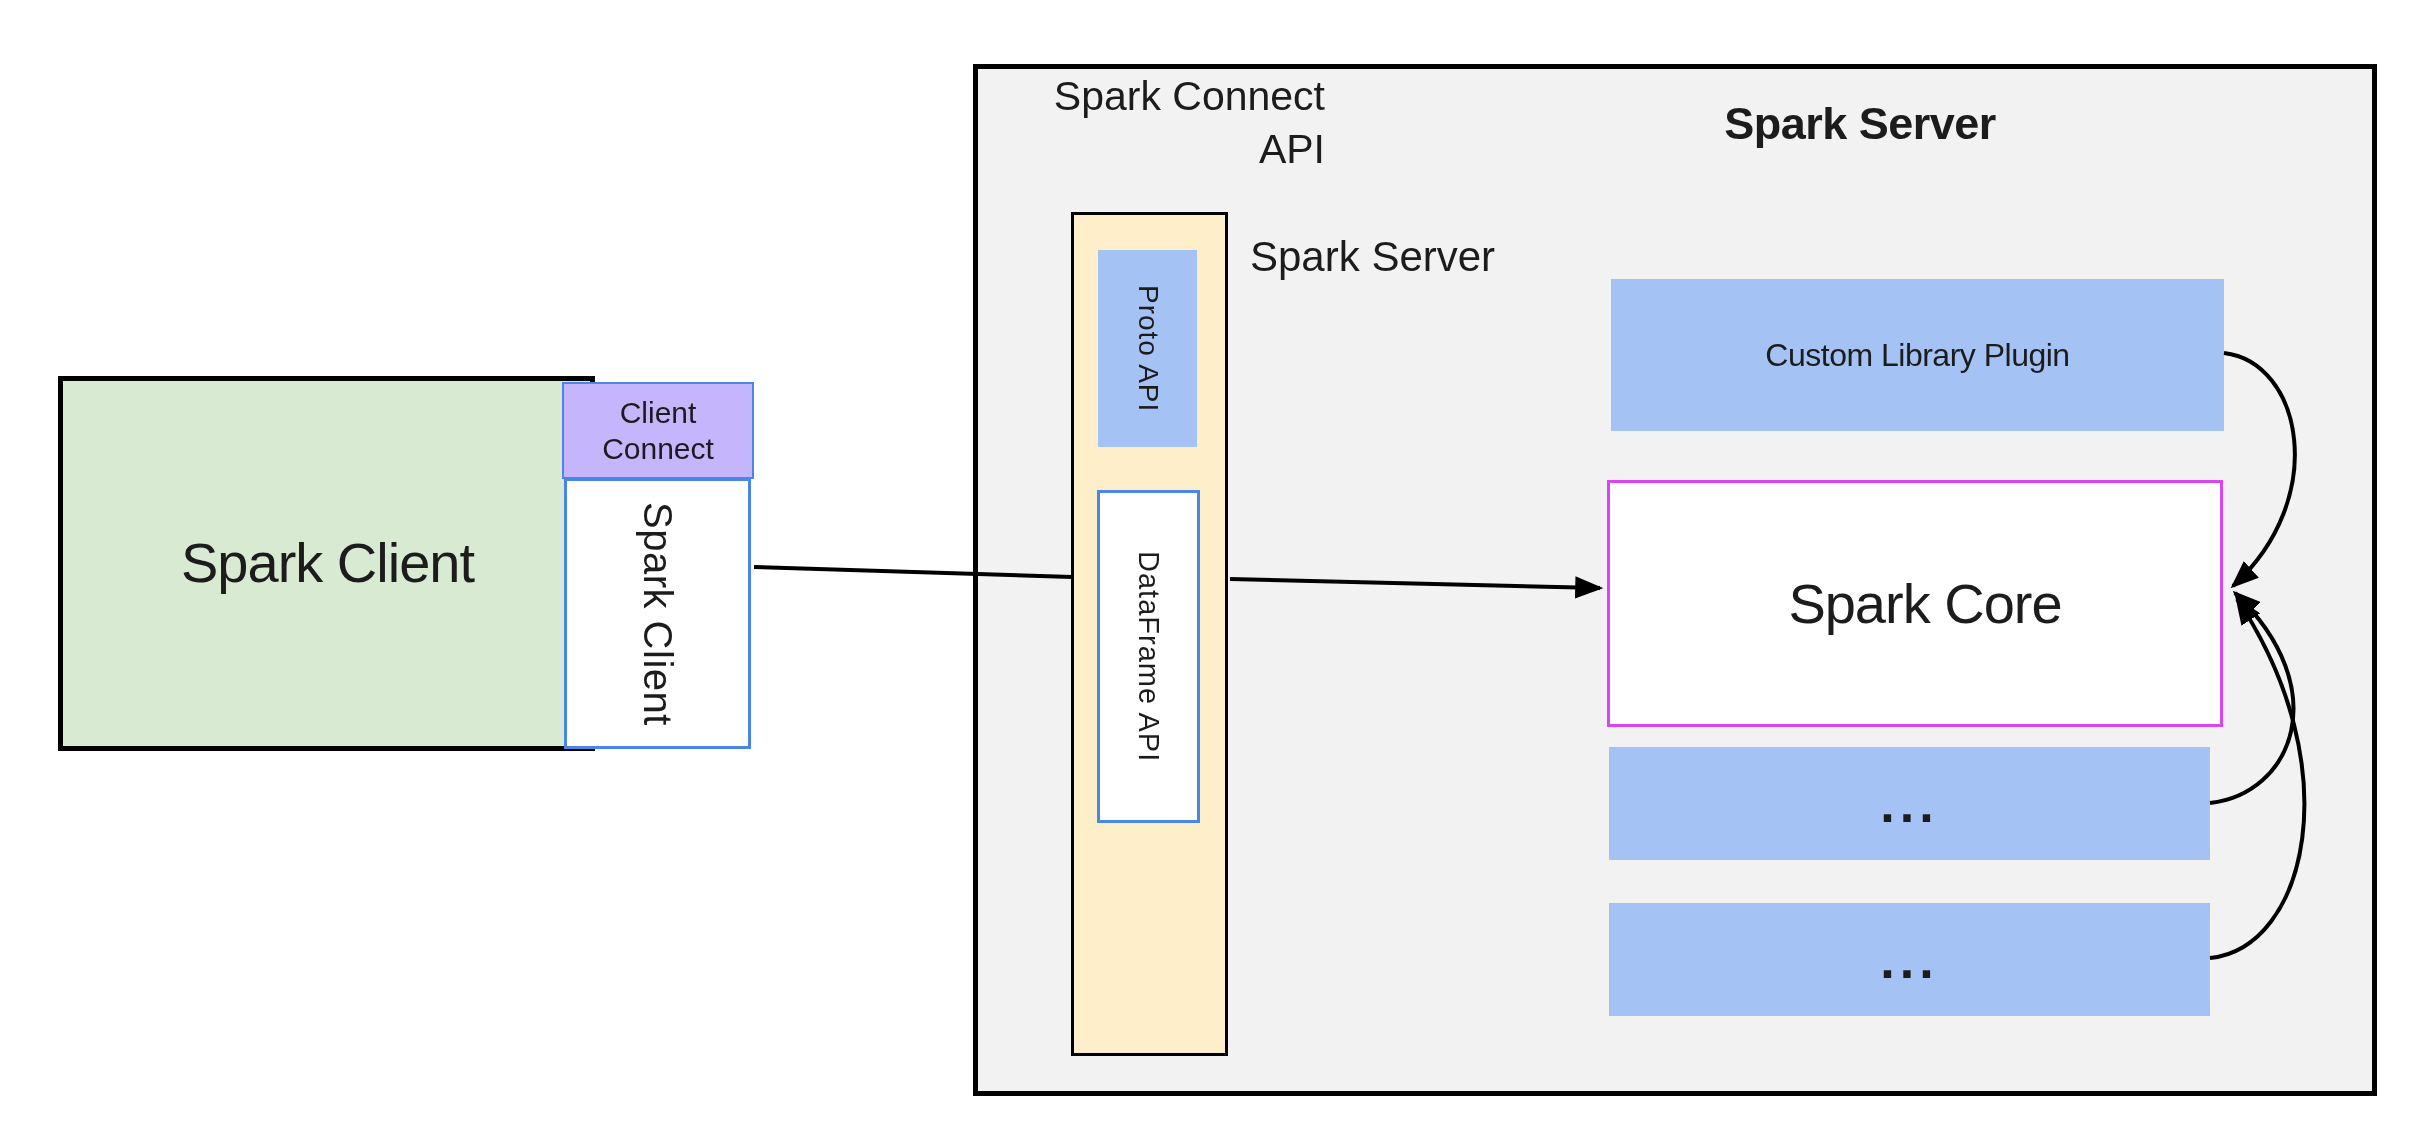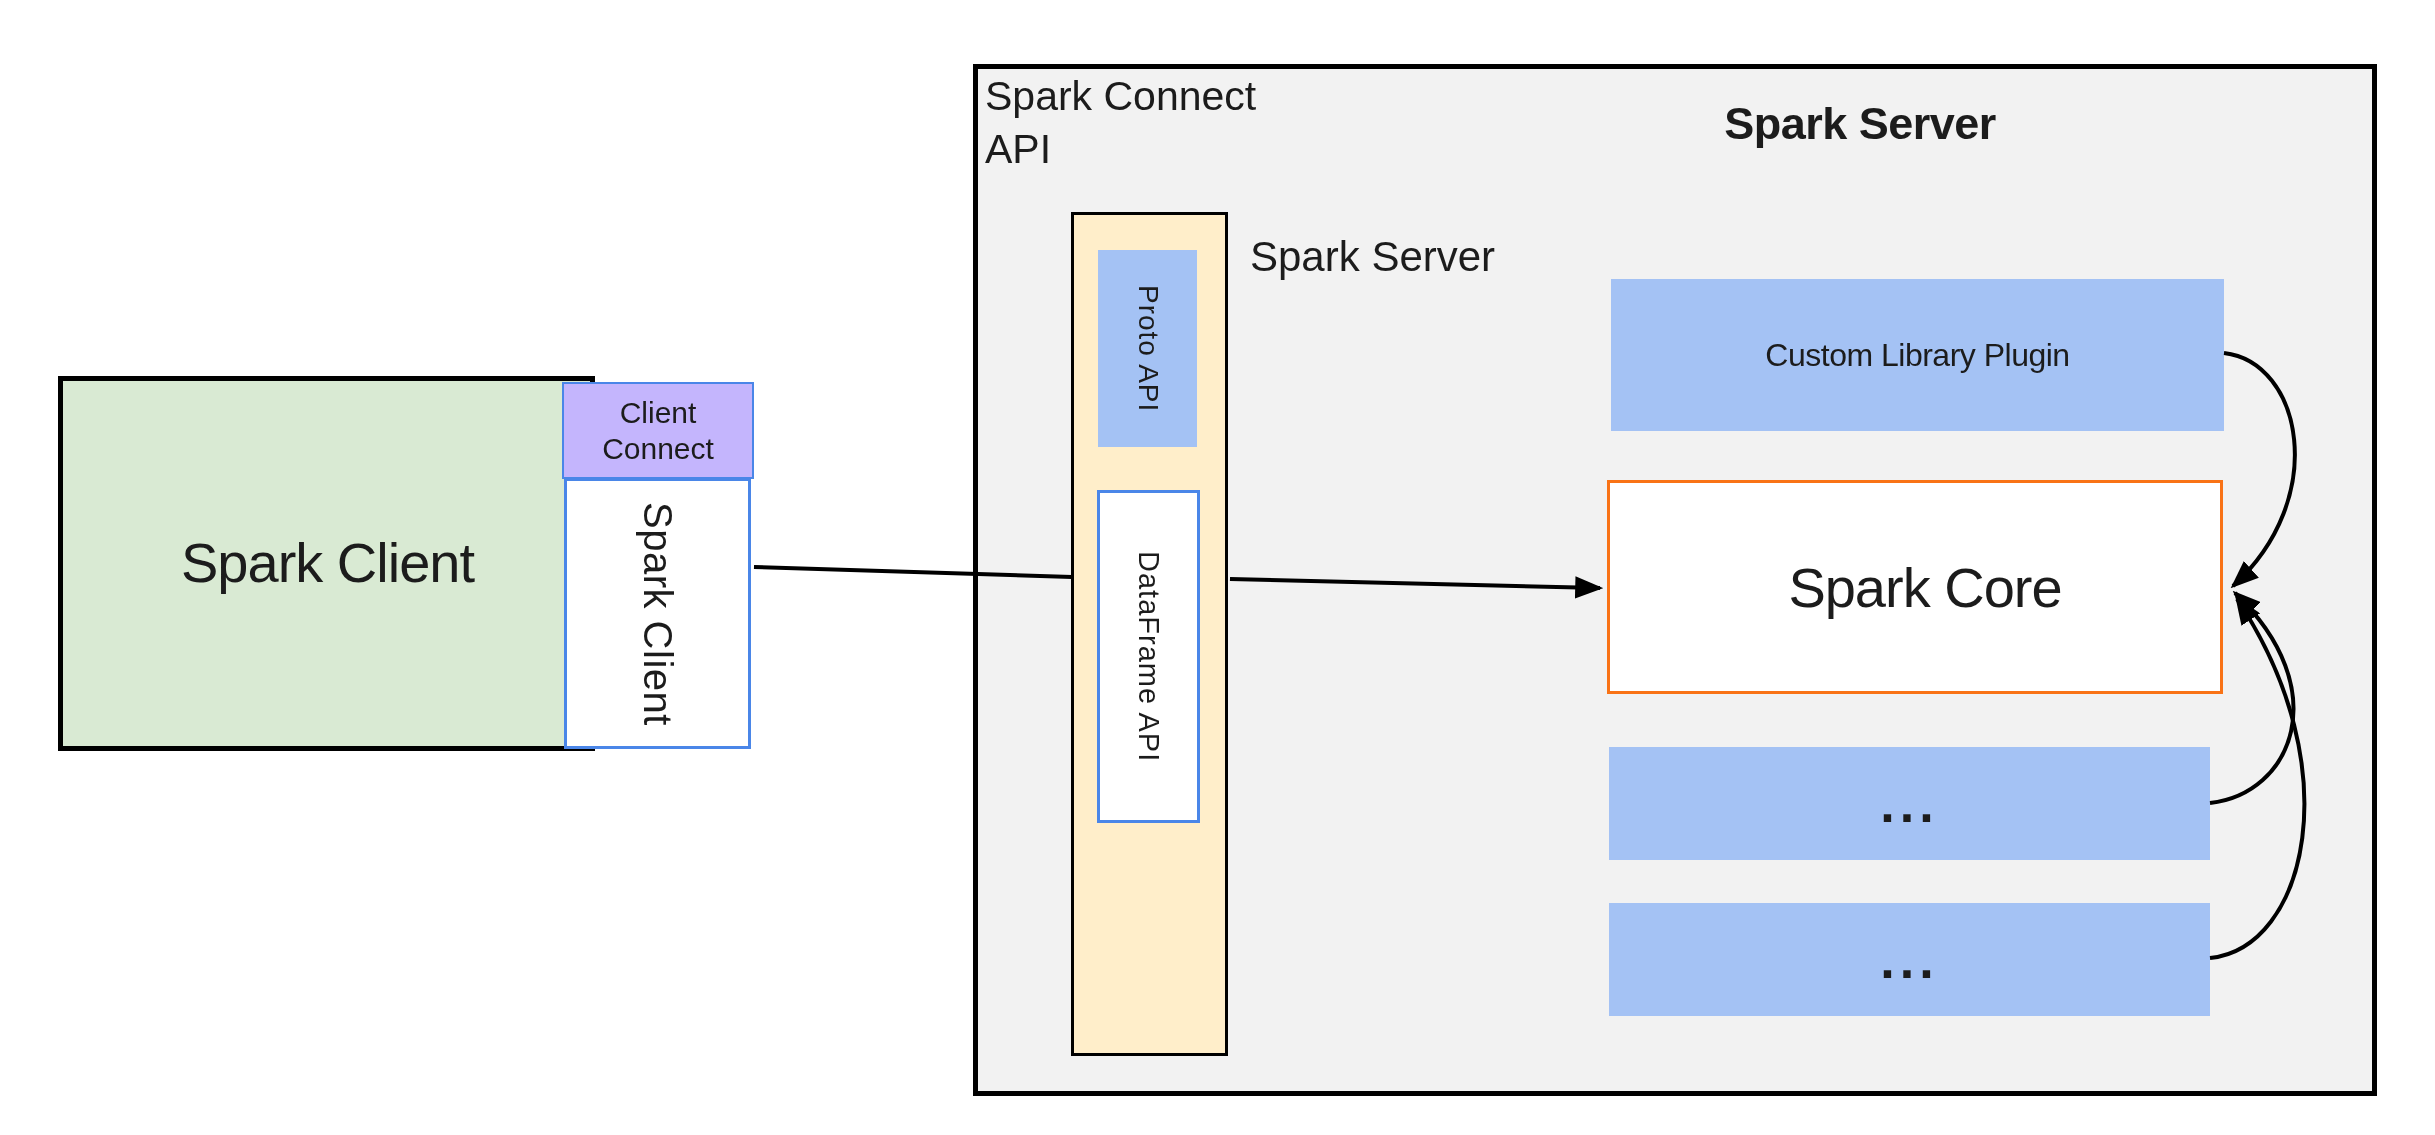--- a/index.html
+++ b/index.html
@@ -23,39 +23,39 @@
   .green-label { left:70px; top:386px; width:515px; height:355px;
     font-size:56px; line-height:1.22; letter-spacing:-1px; }
   .pkg-box { left:562px; top:382px; width:192px; height:97px;
     background:#c4b5fd; border:2px solid #4a86e8;
     font-size:30px; line-height:1.17; }
   .spark-client-box { left:564px; top:478px; width:187px; height:271px;
     background:#ffffff; border:3px solid #4a86e8; }
 
   
   .connect-label { left:985px; top:70px; width:340px;
-    font-size:41px; line-height:1.3; text-align:left; }
+    font-size:41px; line-height:1.3; text-align:right; }
   .server-title { left:1640px; top:98px; width:440px;
     font-size:45px; font-weight:bold; text-align:center; letter-spacing:-0.5px; }
   .library-label { left:1250px; top:228px; width:420px;
     font-size:42px; line-height:1.36; text-align:left; }
 
   .proto-box { left:1098px; top:250px; width:99px; height:197px; background:#a4c2f4; }
   .dataframe-box { left:1097px; top:490px; width:103px; height:333px;
     background:#ffffff; border:3px solid #4a86e8; }
   .vtext { writing-mode:vertical-rl; text-orientation:mixed; }
   .proto-box .vtext { font-size:28px; letter-spacing:1px; }
   .dataframe-box .vtext { font-size:29px; letter-spacing:1px; }
   .spark-client-box .vtext { font-size:40px; letter-spacing:0.5px; }
 
   
   .plugin-box { left:1611px; top:279px; width:613px; height:152px;
     background:#a4c2f4; font-size:32px; letter-spacing:-0.5px; }
-  .core-box { left:1607px; top:480px; width:616px; height:214px;
-    background:#ffffff; border:3px solid #f97316;
+  .core-box { left:1607px; top:480px; width:616px; height:247px;
+    background:#ffffff; border:3px solid #d946ef;
     font-size:56px; letter-spacing:-1px;padding-left:20px; }
   .dots-box { left:1609px; width:601px; height:113px; background:#a4c2f4;
     font-size:52px; font-weight:bold; letter-spacing:5px; }
   .dots-1 { top:747px; }
   .dots-2 { top:903px; }
 
   svg.overlay { position:absolute; left:0; top:0; pointer-events:none; }
 </style>
 </head>
 <body>

